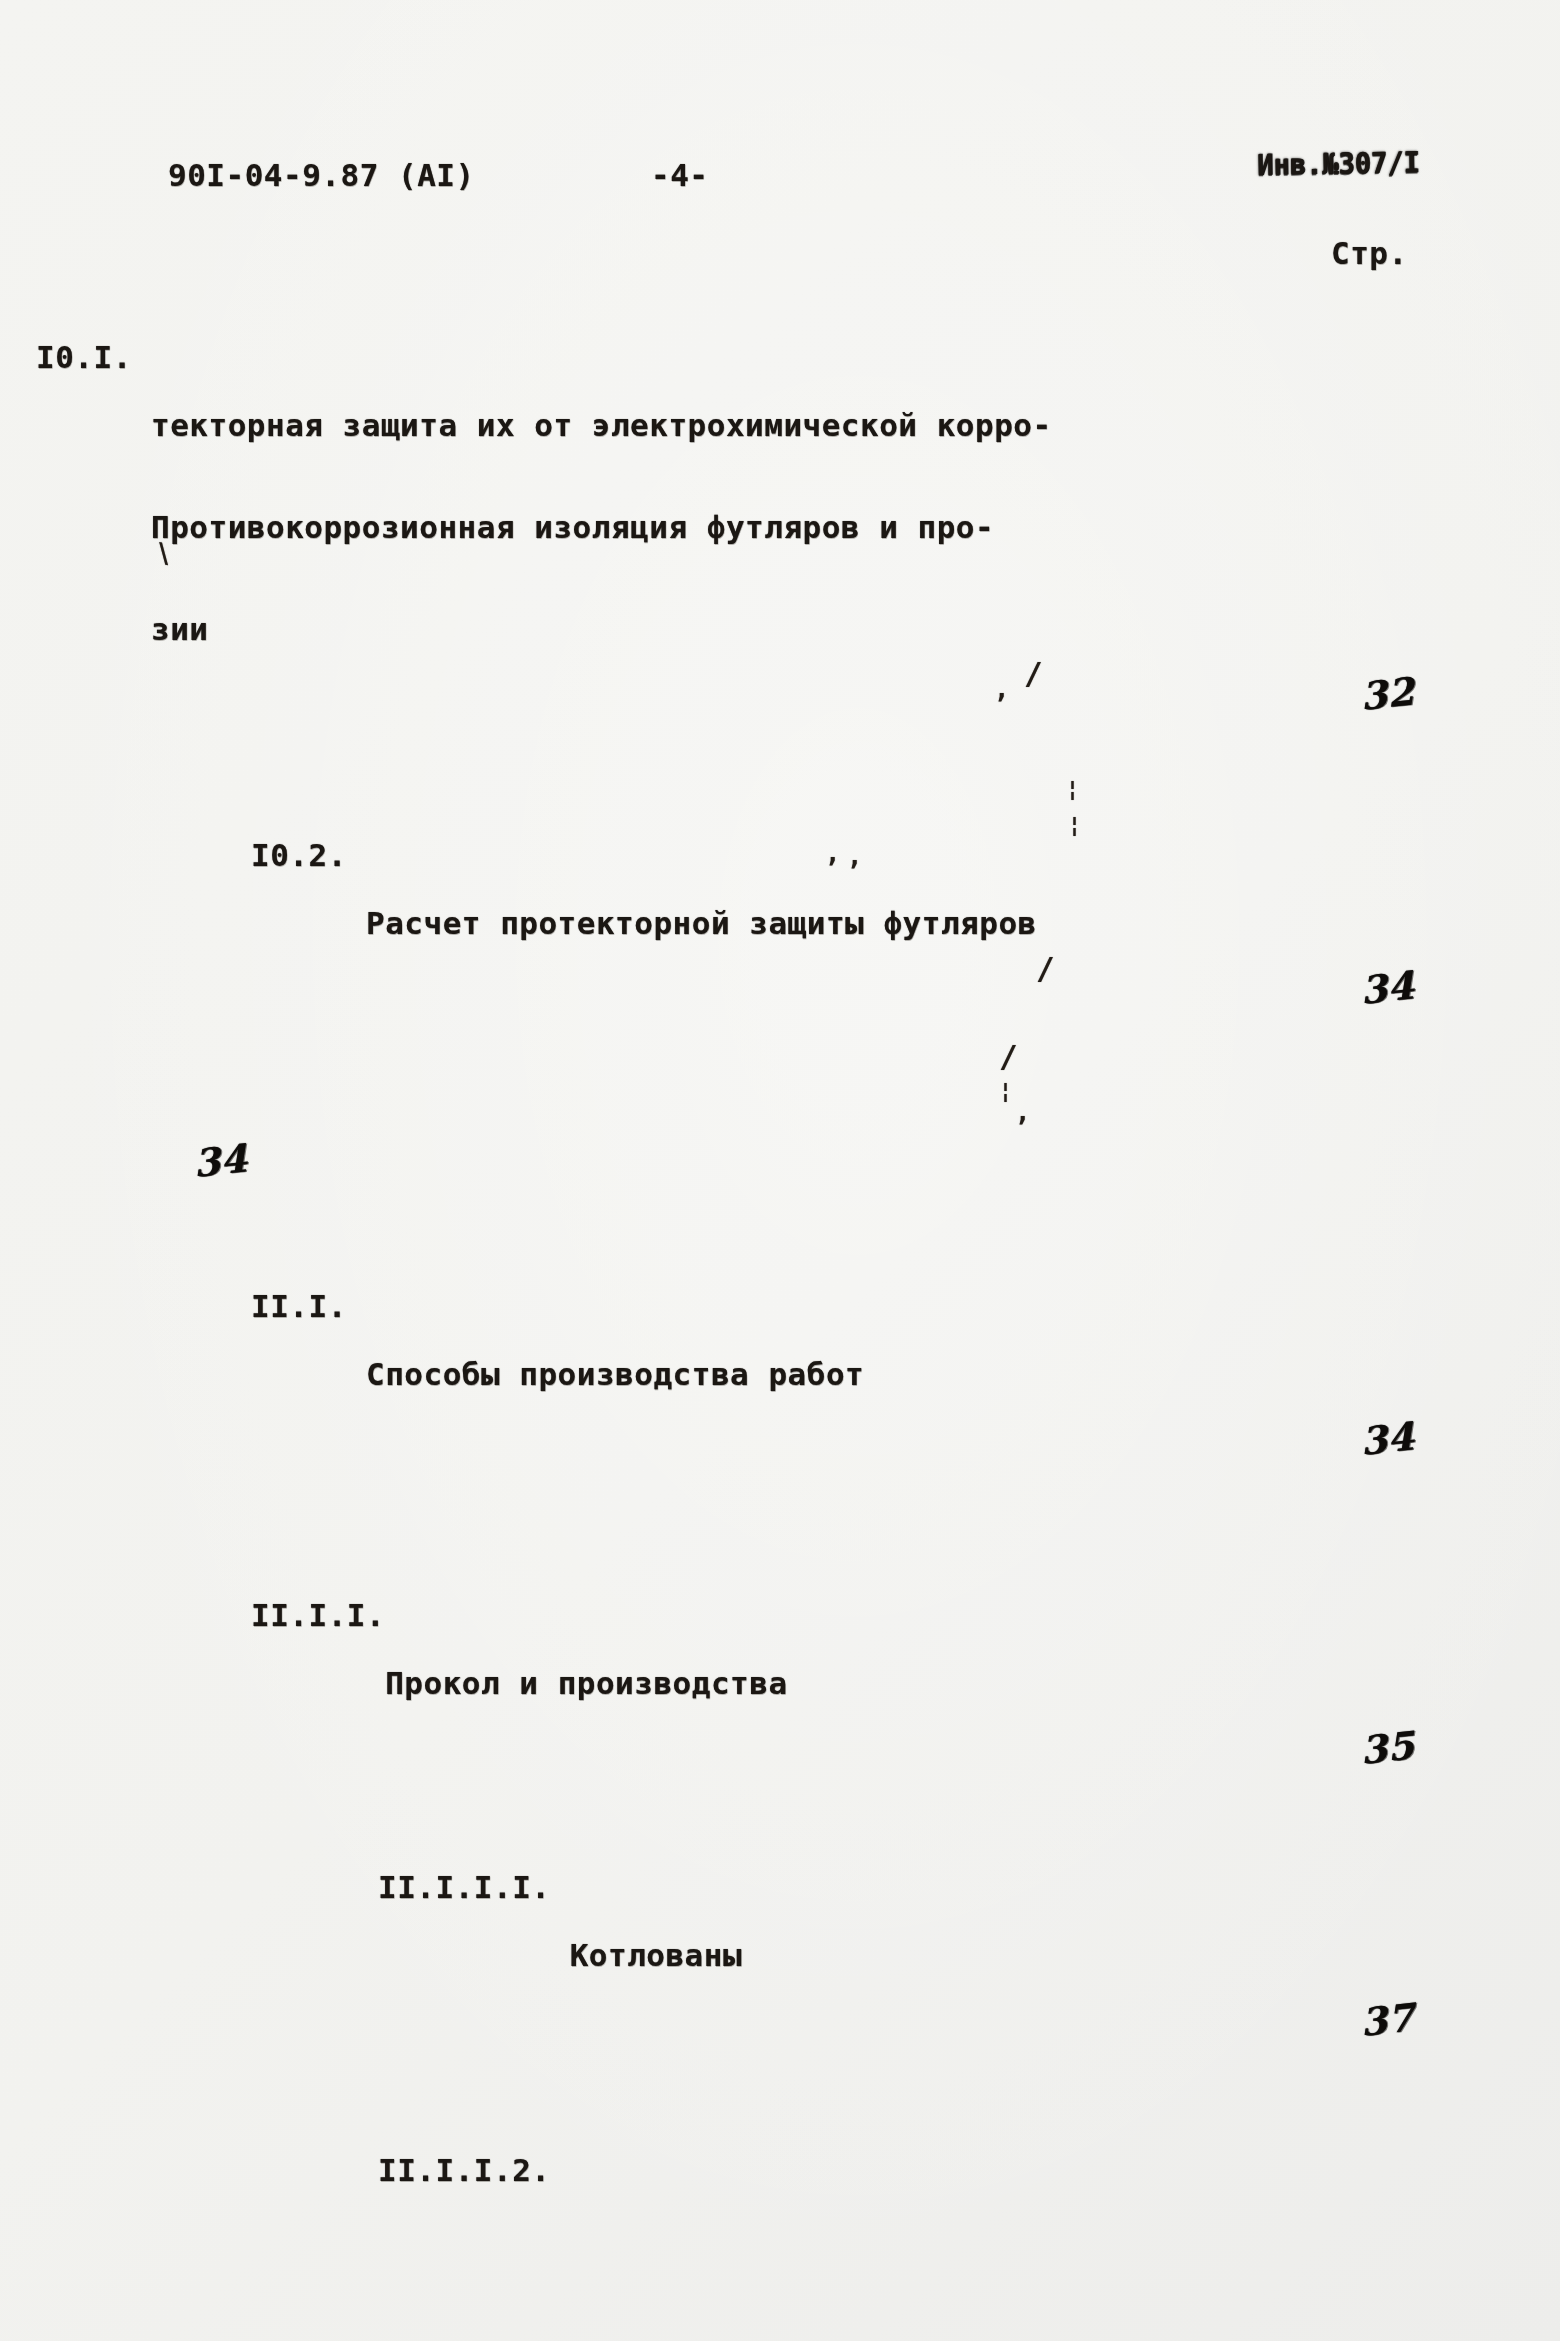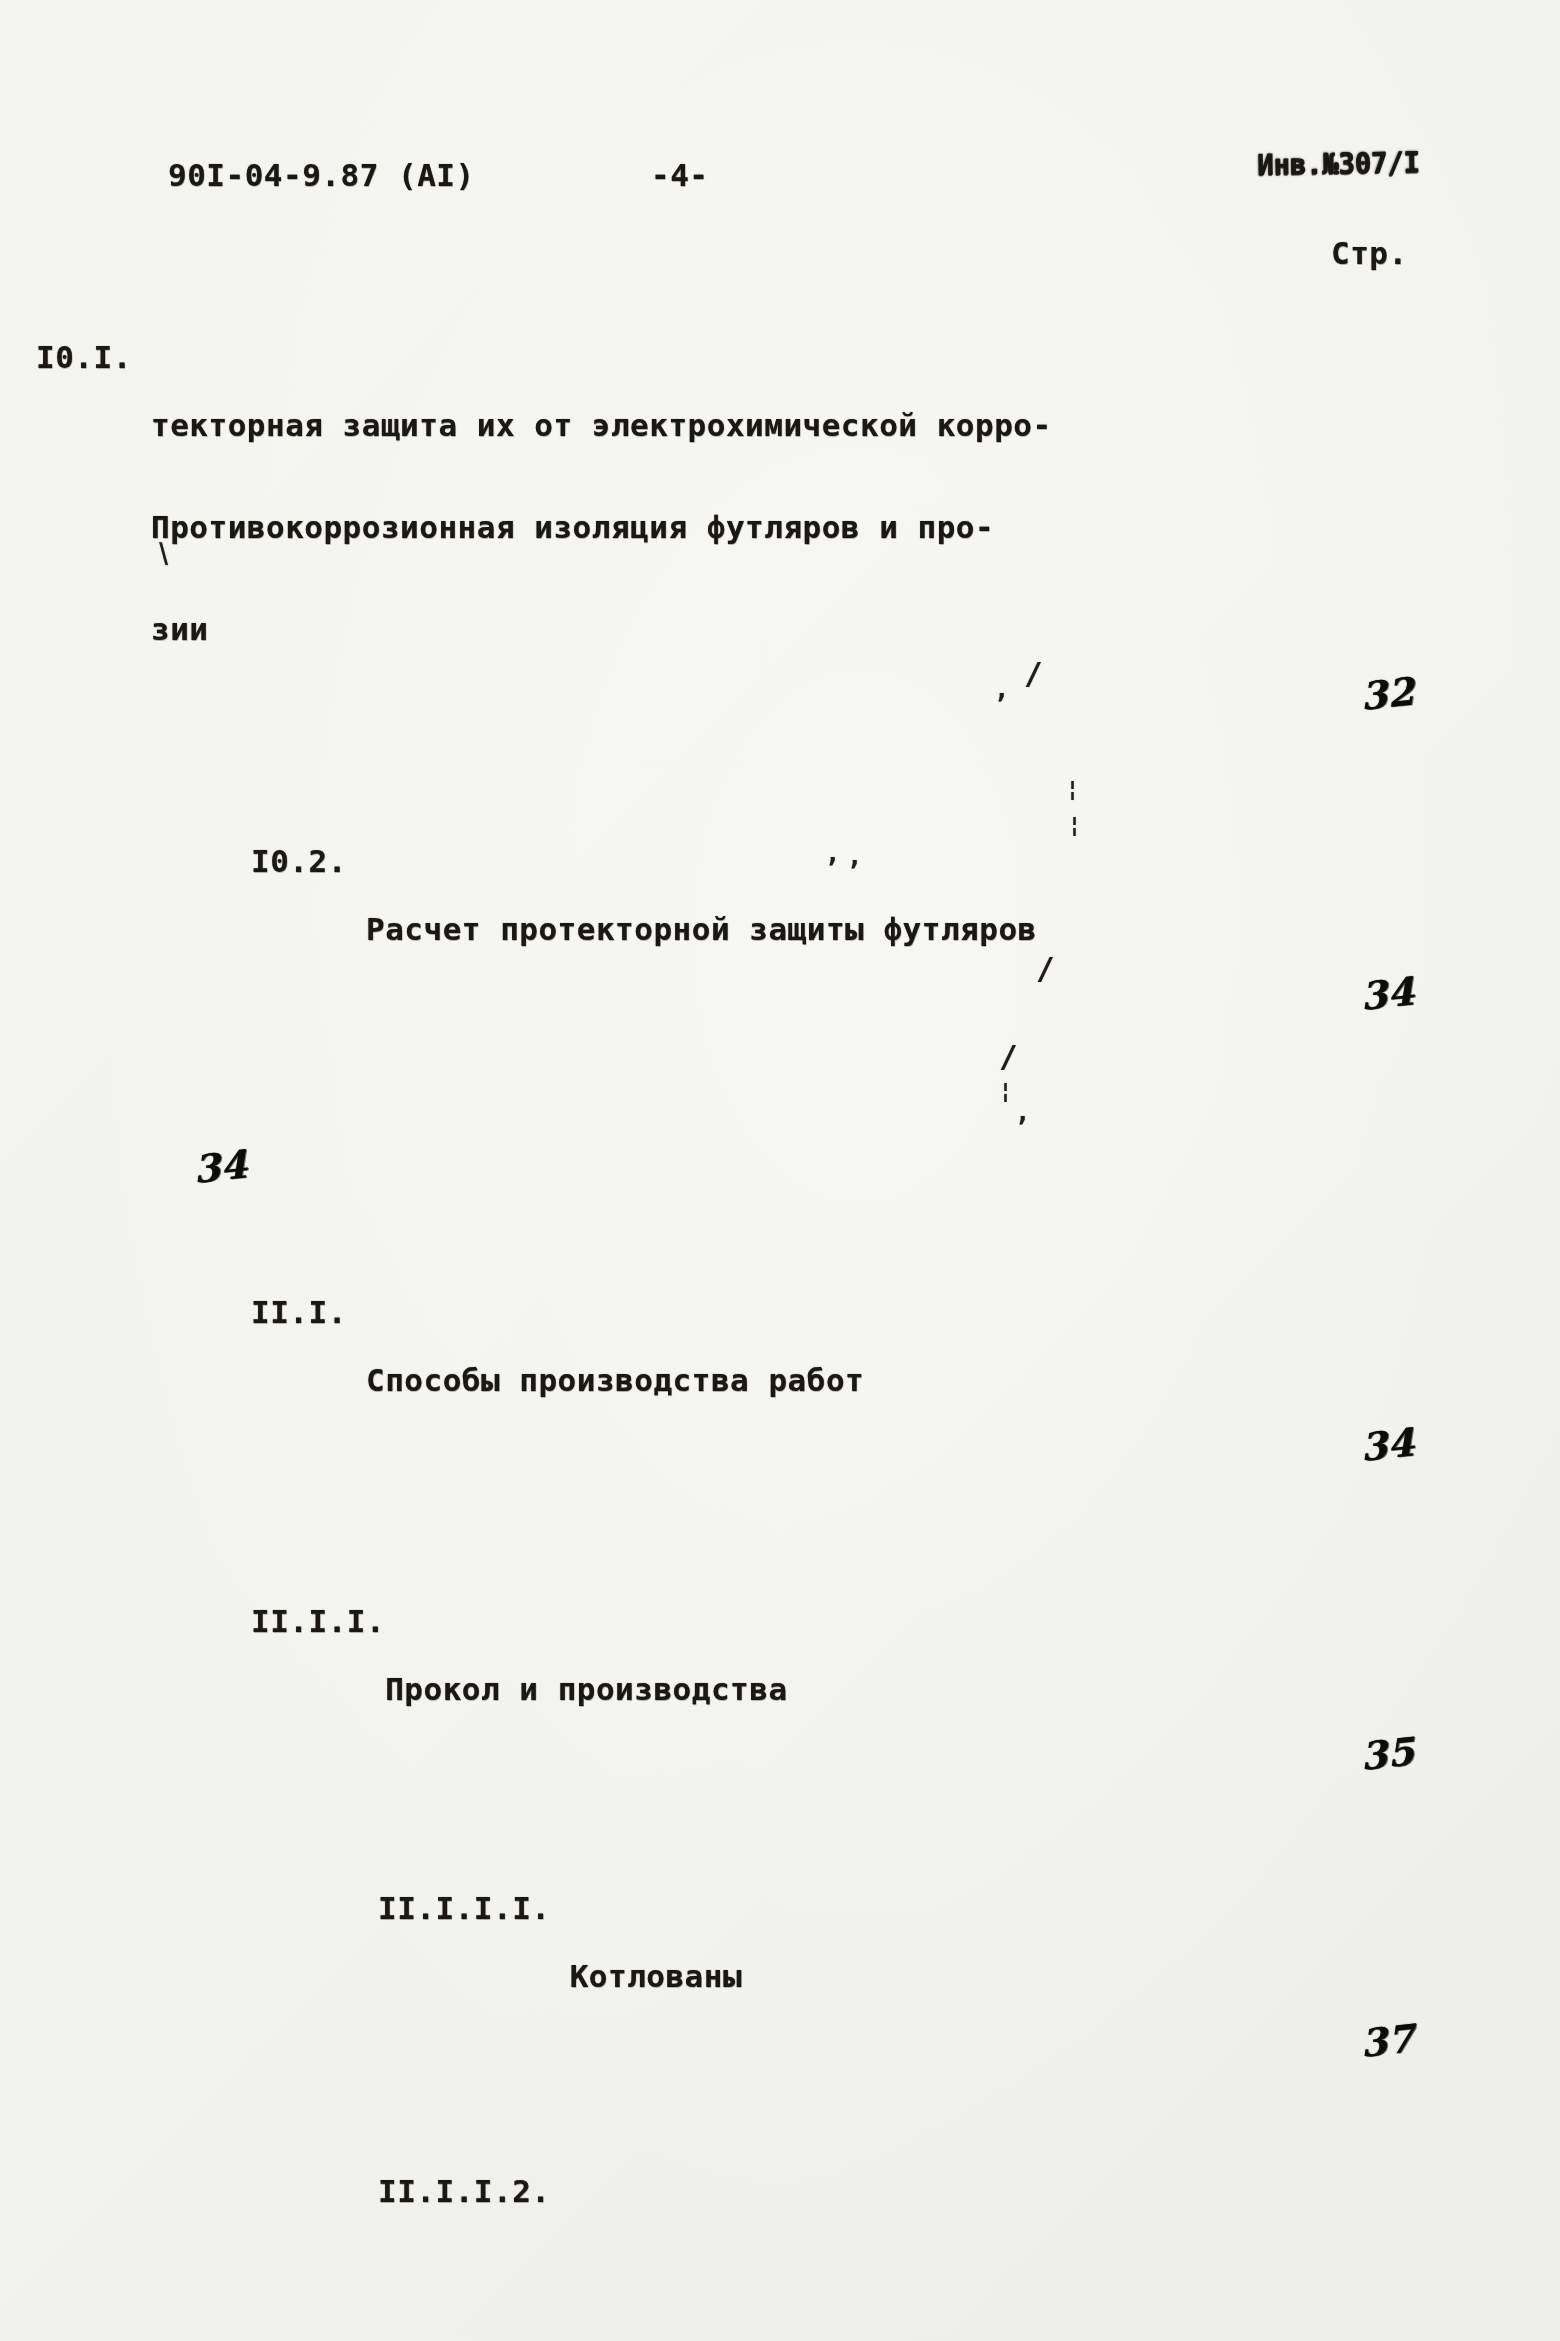--- a/index.html
+++ b/index.html
@@ -81,21 +81,21 @@
         <span class="num">I0.I. </span>
         <span class="lines">
           <span class="line">текторная защита их от электрохимической корро-</span>
           <span class="line">Противокоррозионная изоляция футляров и про-</span>
           <span class="line">зии</span>
         </span>
       </div>
       <span class="pg">32</span>
     </div>
 
-    <div class="row lv1" style="margin-top:28px;">
+    <div class="row lv1" style="margin-top:22px;">
       <div class="entry">
         <span class="num">I0.2. </span>
         <span class="lines">
           <span class="line">Расчет протекторной защиты футляров</span>
         </span>
       </div>
       <span class="pg">34</span>
     </div>
 
     <div class="row lv0" style="margin-top:37px;">
@@ -115,21 +115,21 @@
     <div class="row lv1" style="margin-top:37px;">
       <div class="entry">
         <span class="num">II.I.I.</span>
         <span class="lines">
           <span class="line">Прокол и производства</span>
         </span>
       </div>
       <span class="pg">35</span>
     </div>
 
-    <div class="row lv2" style="margin-top:15px;">
+    <div class="row lv2" style="">
       <div class="entry">
         <span class="num">II.I.I.I. </span>
         <span class="lines">
           <span class="line">Котлованы</span>
         </span>
       </div>
       <span class="pg">37</span>
     </div>
 
     <div class="row lv2" style="margin-top:10.8px;">

